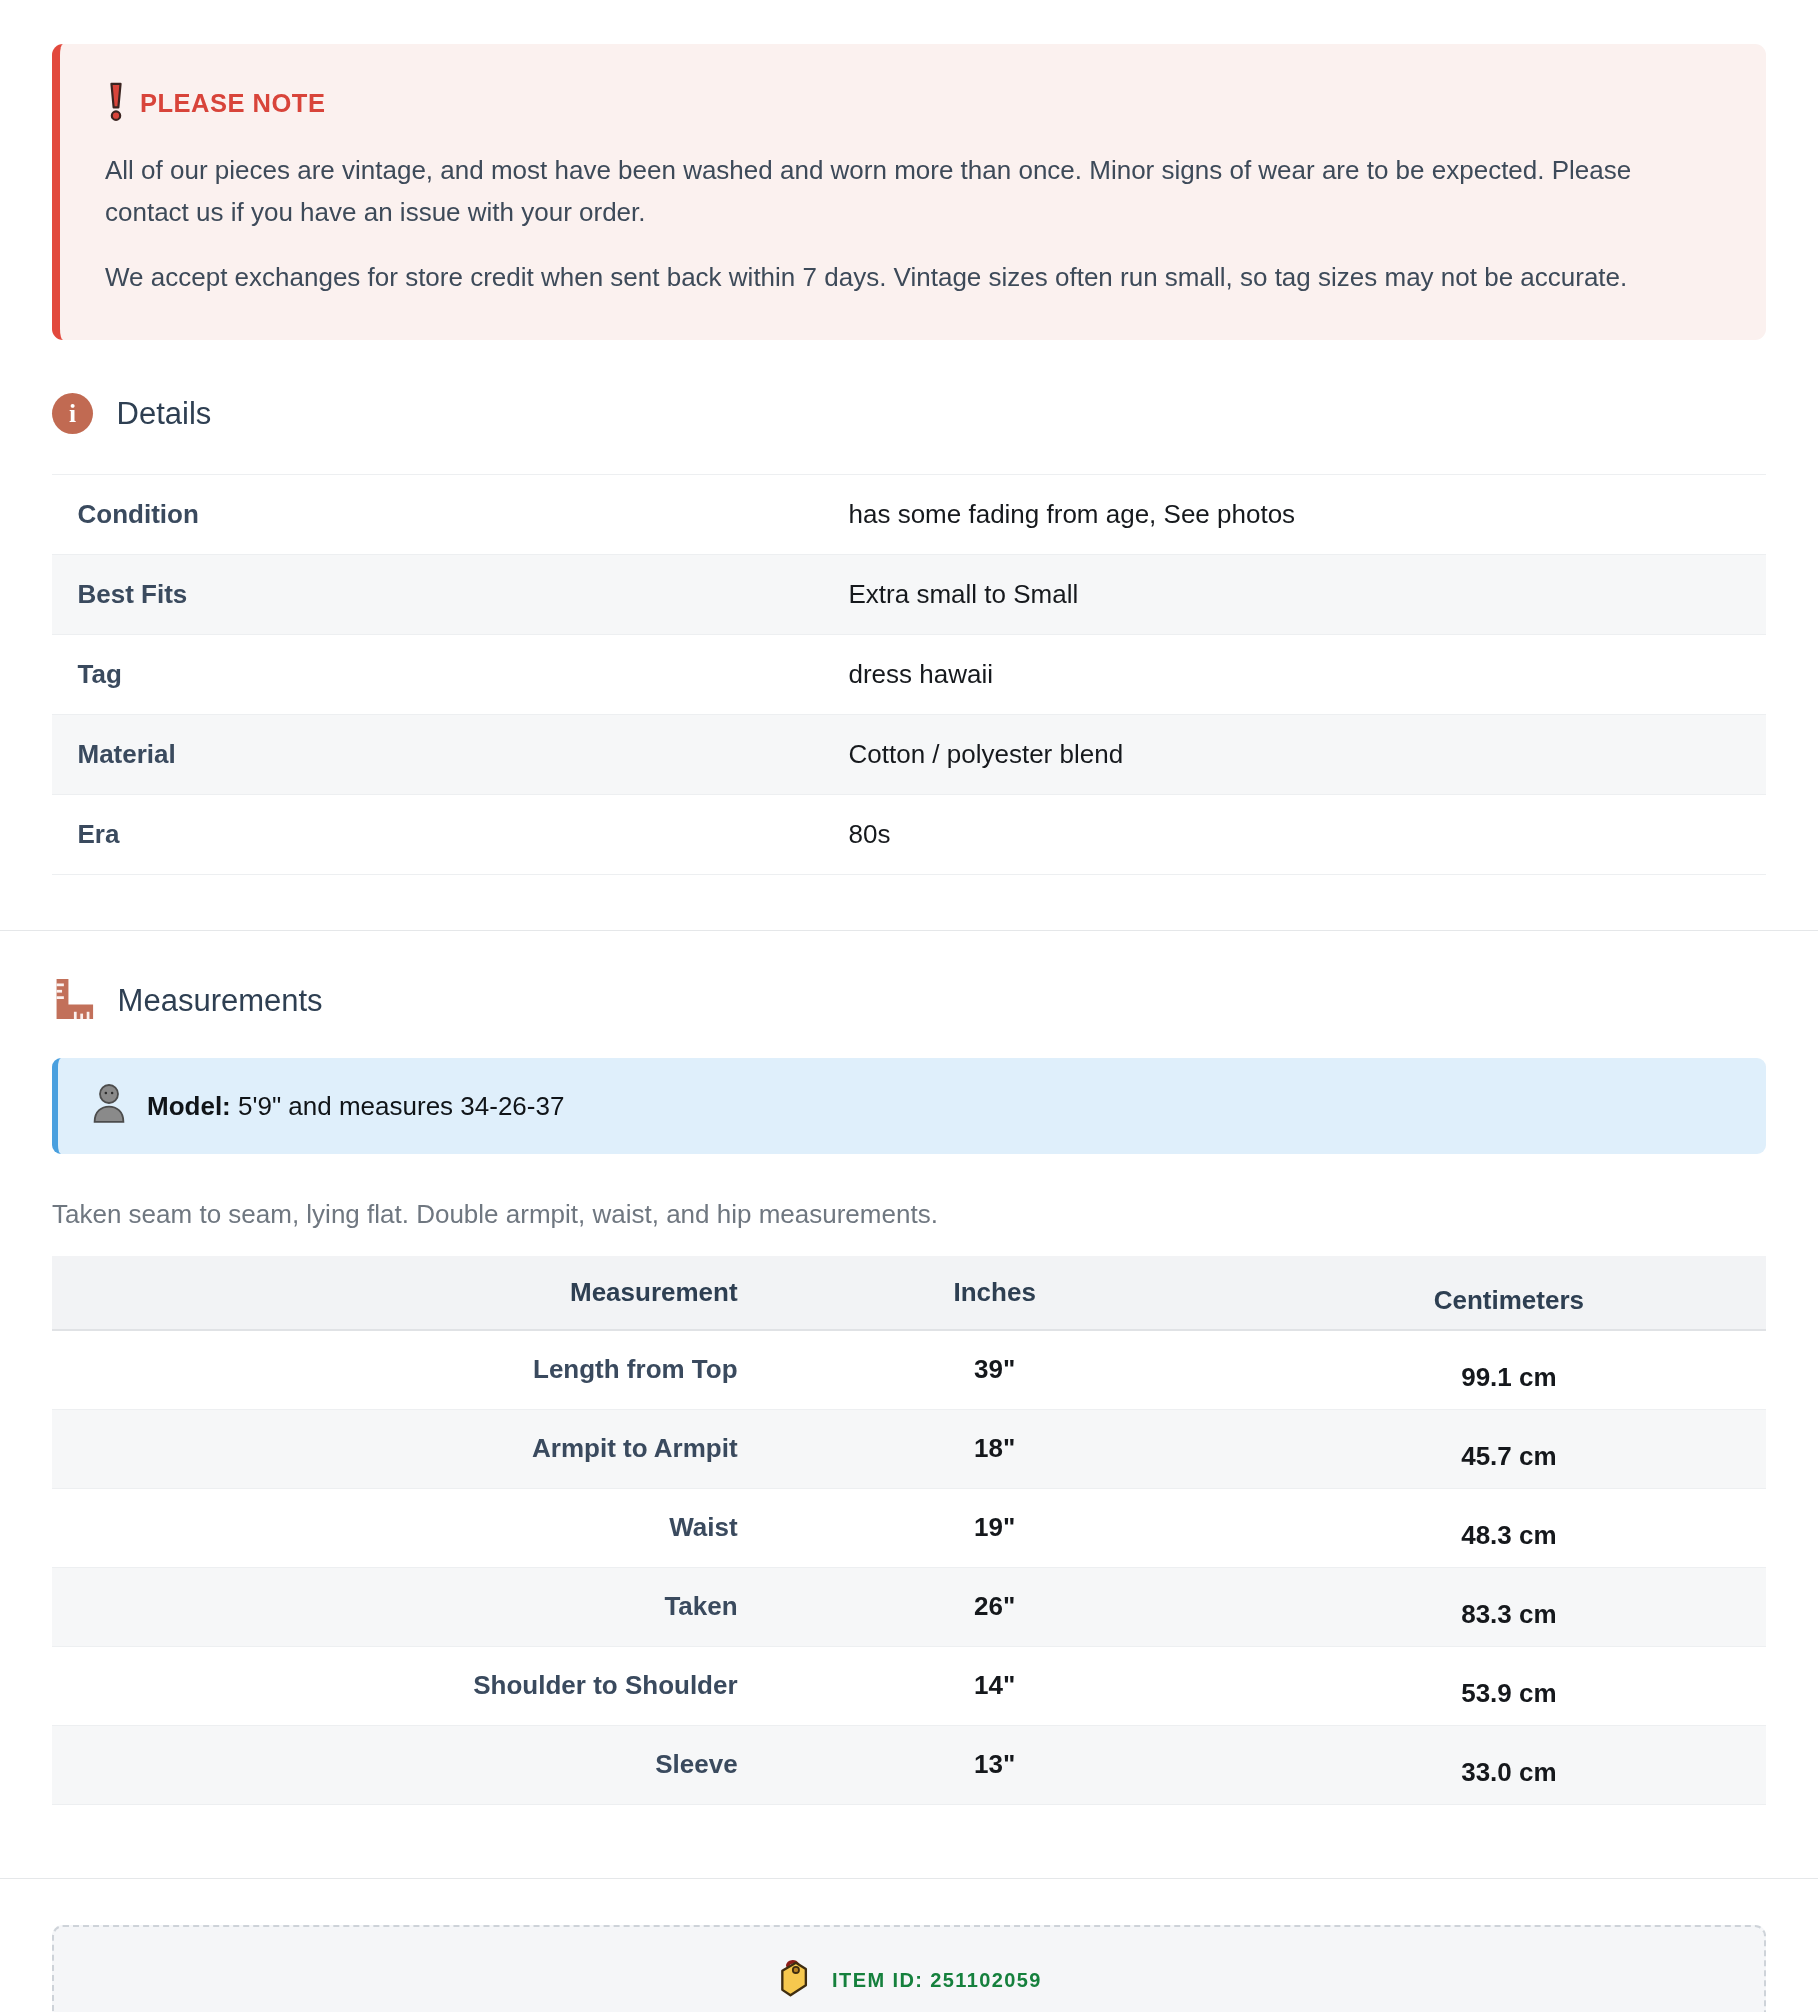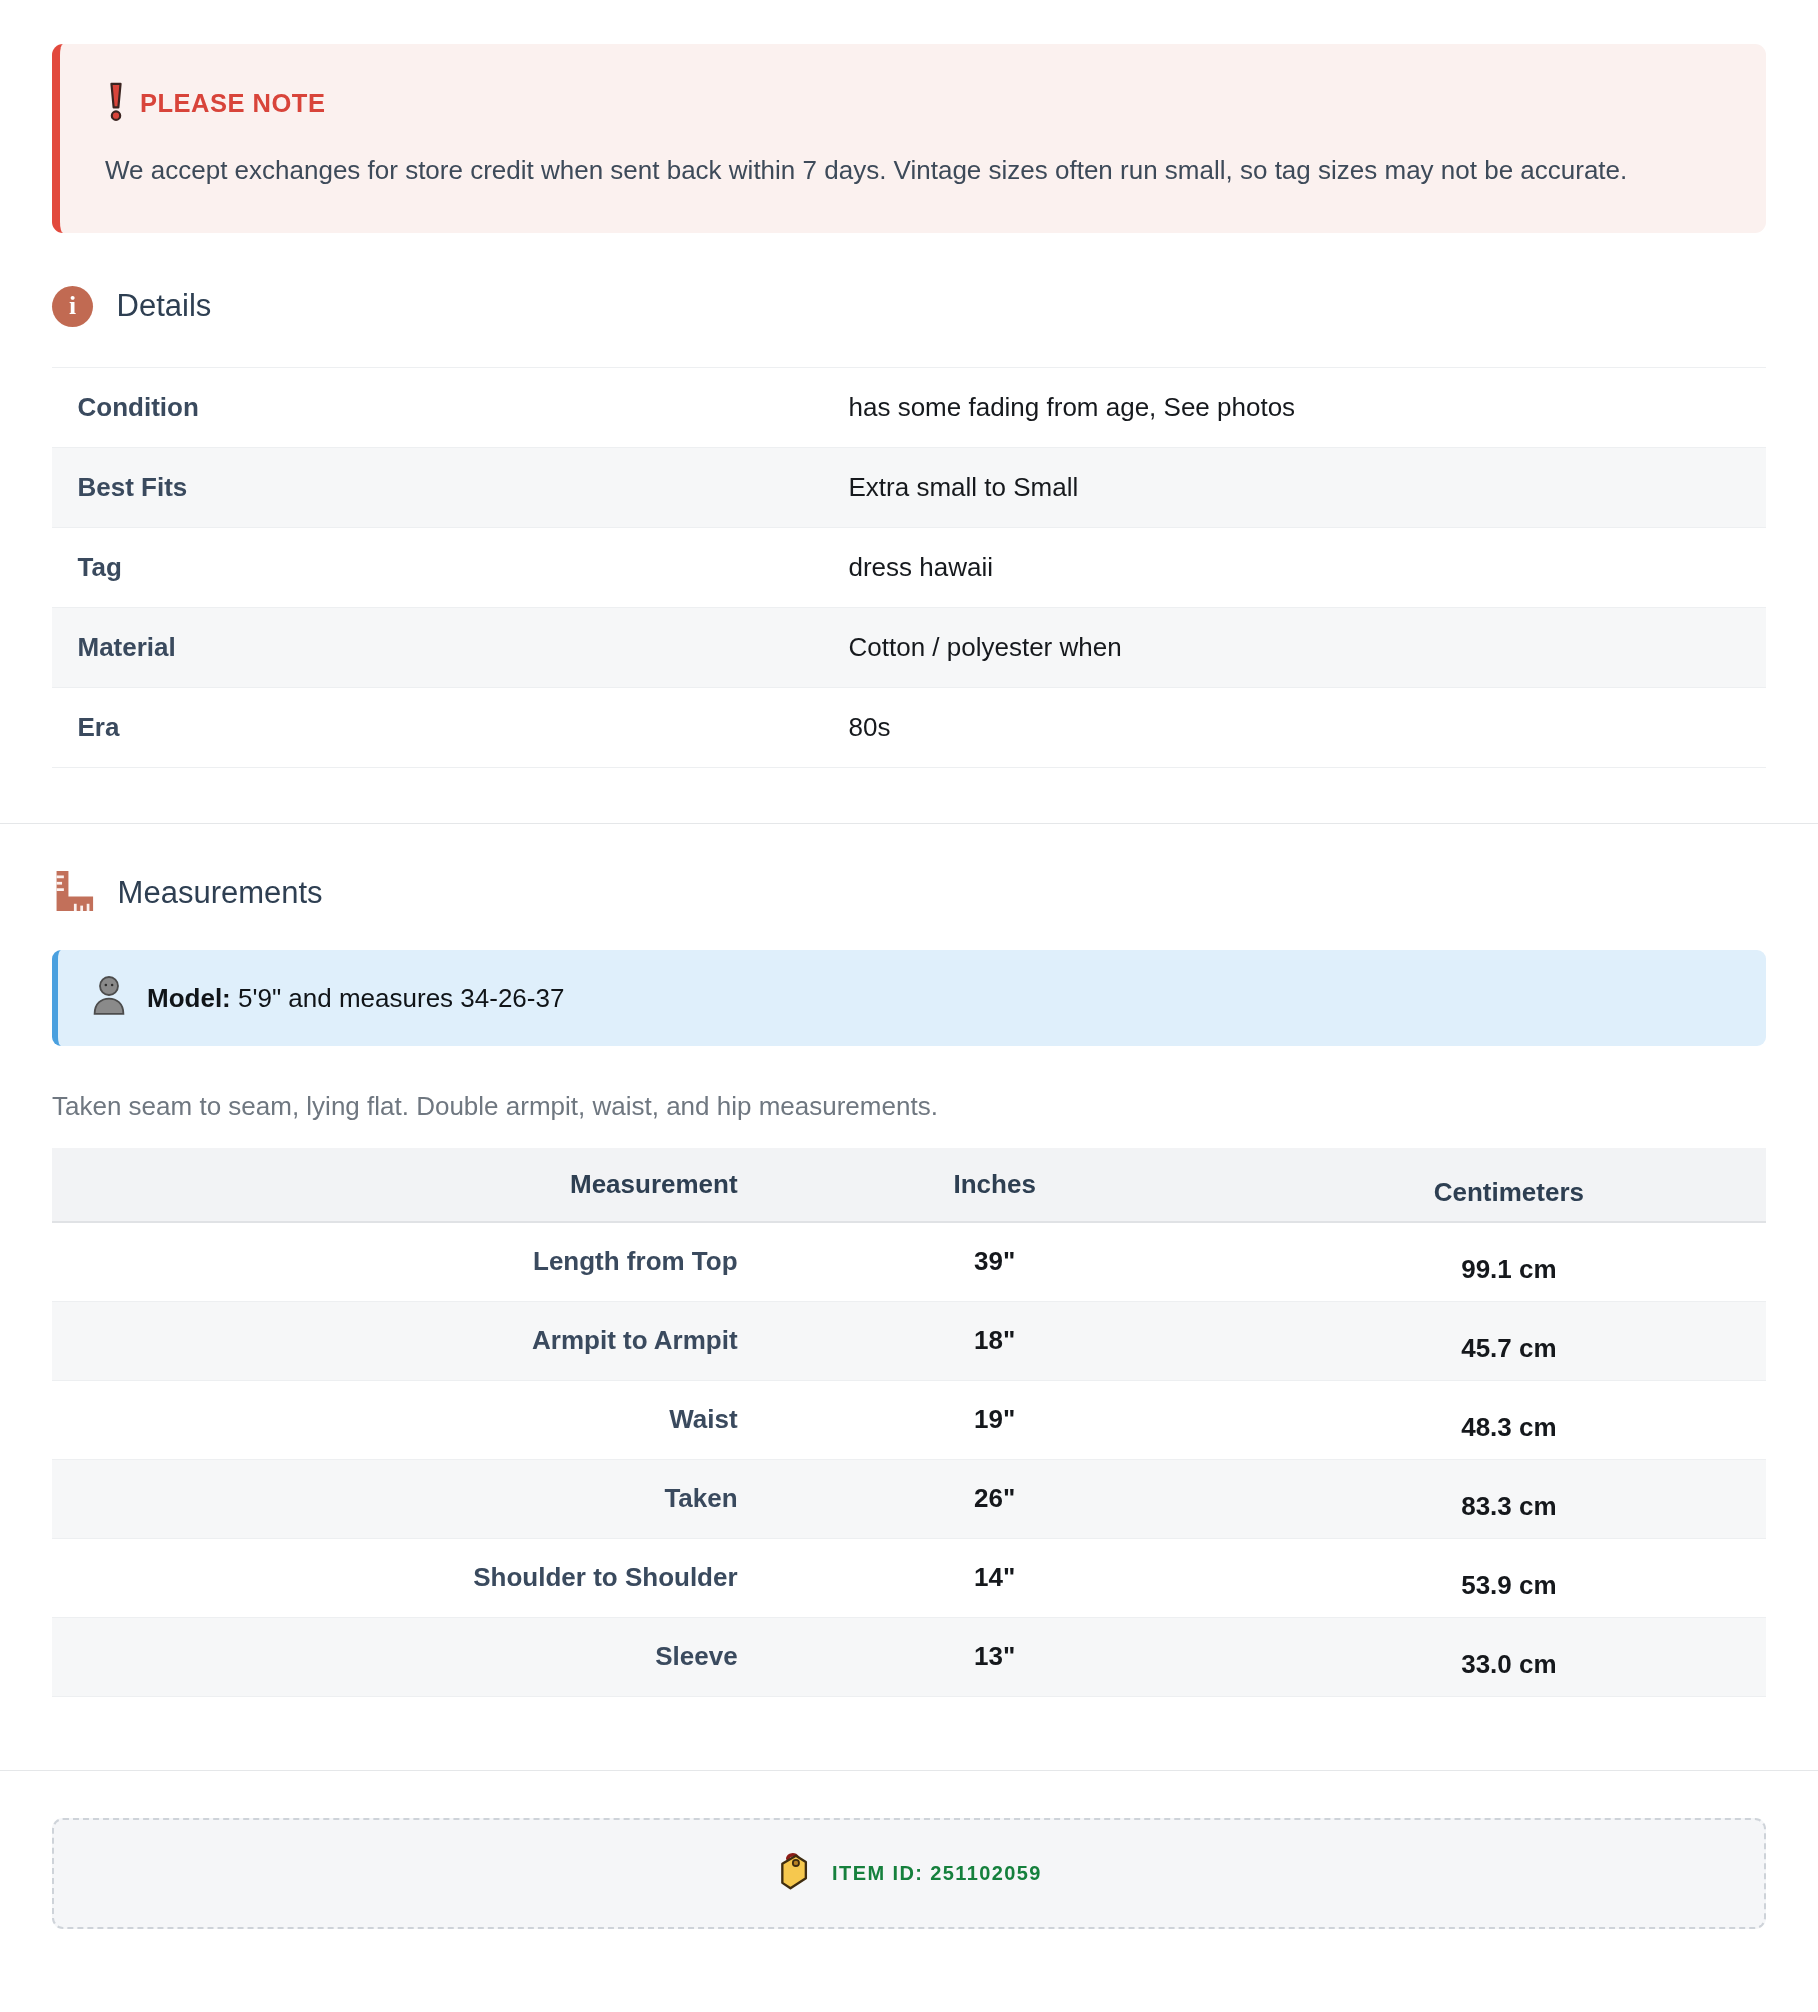--- a/index.html
+++ b/index.html
@@ -122,20 +122,21 @@
 <div class="alert">
   <div class="alert-head">
     <span class="icon-svg">
       <svg width="22" height="40" viewBox="0 0 24 44">
         <path d="M7 2 h10 l-2.4 26 h-5.2 Z" fill="#d8443a" stroke="#3a2420" stroke-width="2.4" stroke-linejoin="round"></path>
         <circle cx="12" cy="37" r="4.6" fill="#d8443a" stroke="#3a2420" stroke-width="2.4"></circle>
       </svg>
     </span>
     <span class="alert-title">PLEASE NOTE</span>
   </div>
+  <p>All of our pieces are vintage, and most have been washed and worn more than once. Minor signs of wear are to be expected. Please contact us if you have an issue with your order.</p>
   <p>We accept exchanges for store credit when sent back within 7 days. Vintage sizes often run small, so tag sizes may not be accurate.</p>
 </div>
 
 <div class="section-head">
   <span class="info-badge">i</span>
   <span class="section-title">Details</span>
 </div>
 
 <div class="kv-table">
   <div class="kv-row">
@@ -145,21 +146,21 @@
   <div class="kv-row">
     <span class="kv-label">Best Fits</span>
     <span class="kv-value">Extra small to Small</span>
   </div>
   <div class="kv-row">
     <span class="kv-label">Tag</span>
     <span class="kv-value">dress hawaii</span>
   </div>
   <div class="kv-row">
     <span class="kv-label">Material</span>
-    <span class="kv-value">Cotton / polyester when</span>
+    <span class="kv-value">Cotton / polyester blend</span>
   </div>
   <div class="kv-row">
     <span class="kv-label">Era</span>
     <span class="kv-value">80s</span>
   </div>
 </div>
 
 <div class="divider divider-1"></div>
 
 <div class="section-head m-section-head">

